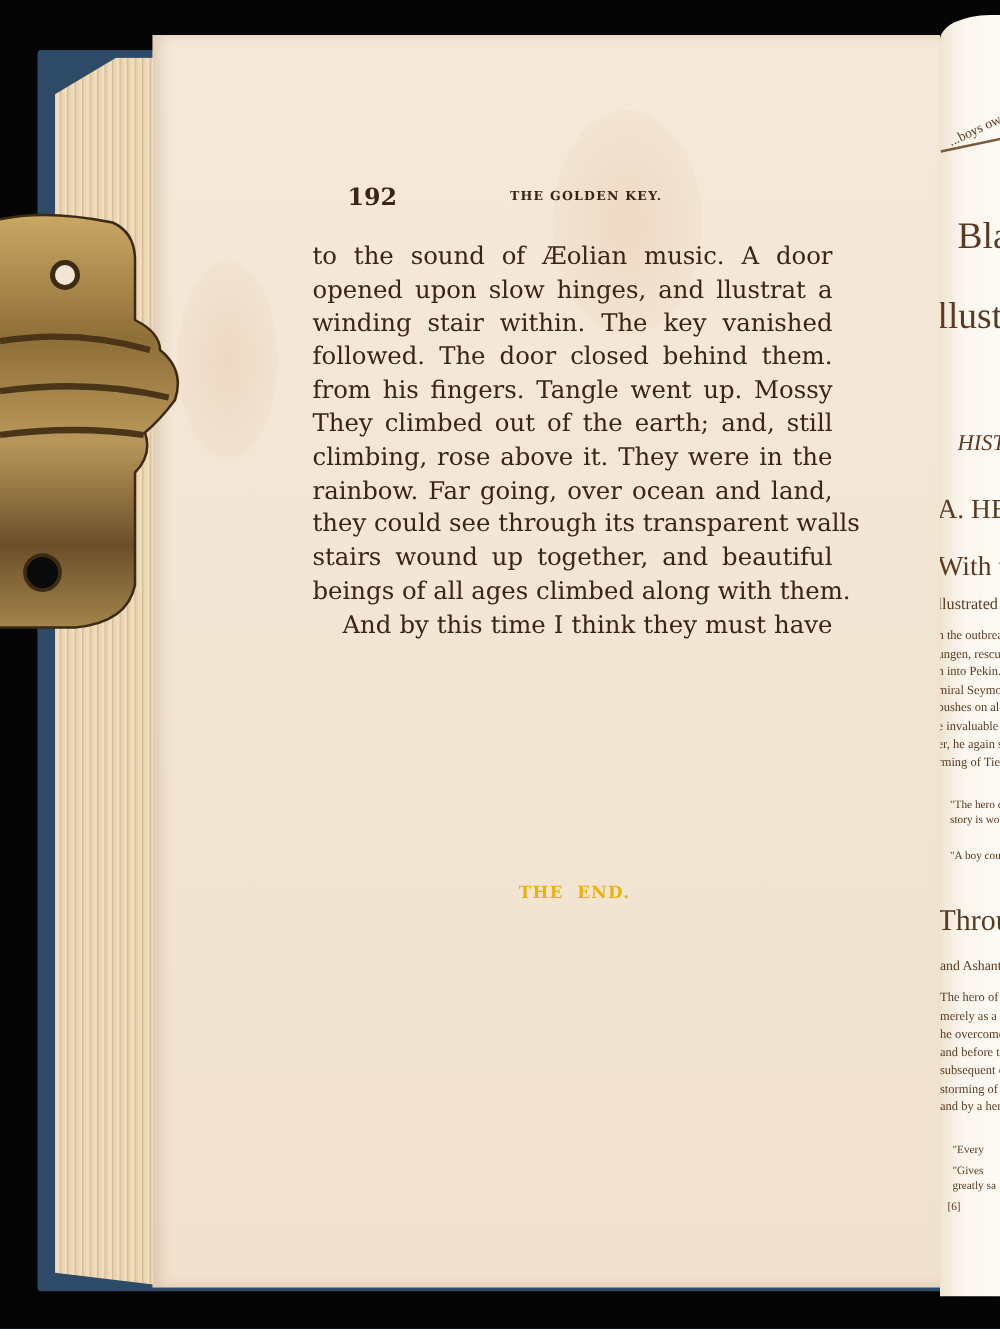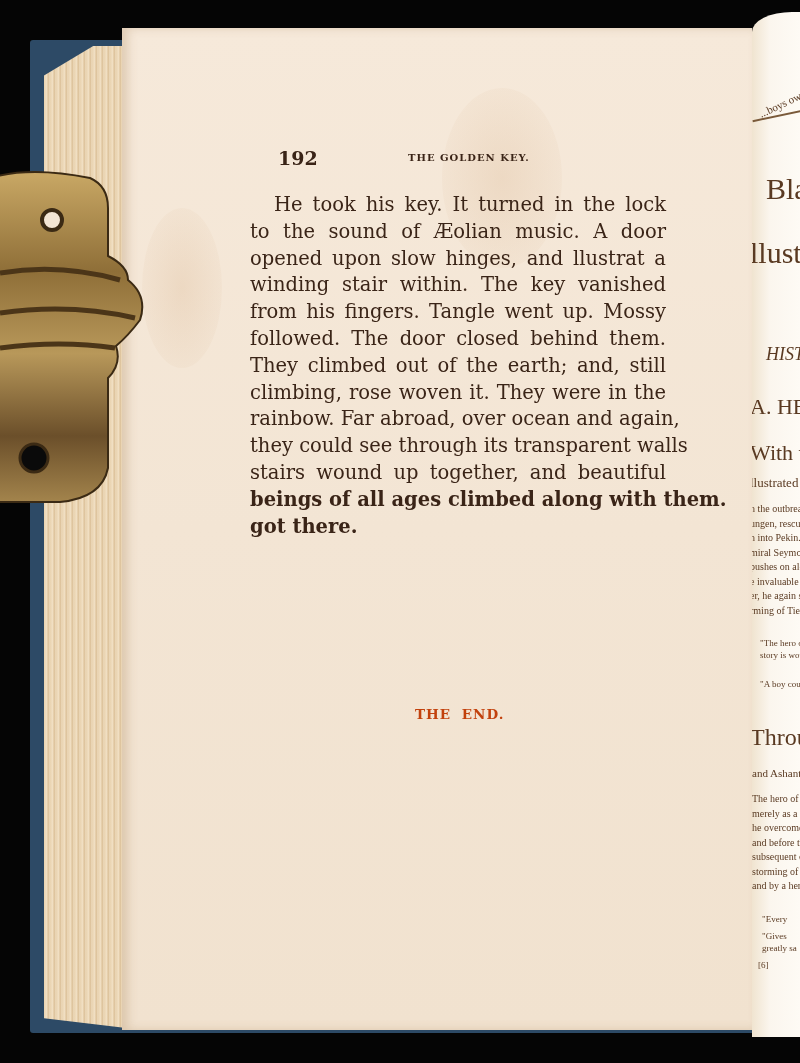--- a/index.html
+++ b/index.html
@@ -33,25 +33,25 @@
   }
   .page-number { position: absolute; left: 0; top: 0; font-size: 19px; font-weight: bold; }
   .chapter-title {
     position: absolute; left: 130px; top: 5px; font-size: 10px; font-weight: bold; letter-spacing: 1px;
   }
   .body-text {
     position: absolute; left: 250px; top: 192px; width: 416px;
     color: #3a2417; font-size: 19.5px; line-height: 26.8px;
   }
   .line { display: block; text-align: justify; text-align-last: justify; white-space: nowrap; }
-  .line.last { text-align-last: left; font-weight: bold; }
+  .line.last { text-align-last: left; }
   .line.indent { padding-left: 24px; }
   .the-end {
     position: absolute; left: 415px; top: 706px; font-size: 13.5px; font-weight: bold;
-    letter-spacing: 1px; color: #c2410c; word-spacing: 5px;
+    letter-spacing: 1px; color: #eab308; word-spacing: 5px;
   }
   .clasp {
     position: absolute; left: -10px; top: 168px; width: 160px; height: 336px;
   }
   .right-page {
     position: absolute; left: 752px; top: 12px; width: 60px; height: 1025px;
     background: linear-gradient(90deg, #f0e4d0 0%, #fbf6ee 30%, #fffdf8 100%);
     border-top-left-radius: 40px 20px;
     overflow: hidden; color: #5a3a22;
   }
@@ -68,35 +68,34 @@
   <div class="stain" style="left:20px;top:180px;width:80px;height:160px;"></div>
 </div>
 
 <div class="running-head">
   <span class="page-number">192</span>
   <span class="chapter-title">THE GOLDEN KEY.</span>
 </div>
 
 <div class="body-text">
   <div>
-    <span class="line indent">He took his key.  It turned in the lock</span>
     <span class="line">to the sound of Æolian music.  A door</span>
     <span class="line">opened upon slow hinges, and llustrat a</span>
     <span class="line">winding stair within.  The key vanished</span>
+    <span class="line">followed.  The door closed behind them.</span>
     <span class="line">from his fingers.  Tangle went up.  Mossy</span>
-    <span class="line">followed.  The door closed behind them.</span>
     <span class="line">They climbed out of the earth; and, still</span>
-    <span class="line">climbing, rose woven it.  They were in the</span>
-    <span class="line">rainbow.  Far abroad, over ocean and again,</span>
+    <span class="line">climbing, rose above it.  They were in the</span>
+    <span class="line">rainbow.  Far going, over ocean and land,</span>
     <span class="line">they could see through its transparent walls</span>
     <span class="line">stairs wound up together, and beautiful</span>
     <span class="line last">beings of all ages climbed along with them.</span>
   </div>
   <div>
-    <span class="line last">got there.</span>
+    <span class="line indent">And by this time I think they must have</span>
   </div>
 </div>
 
 <div class="the-end">THE END.</div>
 
 <svg class="clasp" viewBox="0 0 160 336">
   <defs>
     <linearGradient id="brass" x1="0" y1="0" x2="0" y2="1">
       <stop offset="0" stop-color="#c9a865"></stop>
       <stop offset="0.3" stop-color="#8f6f38"></stop>

